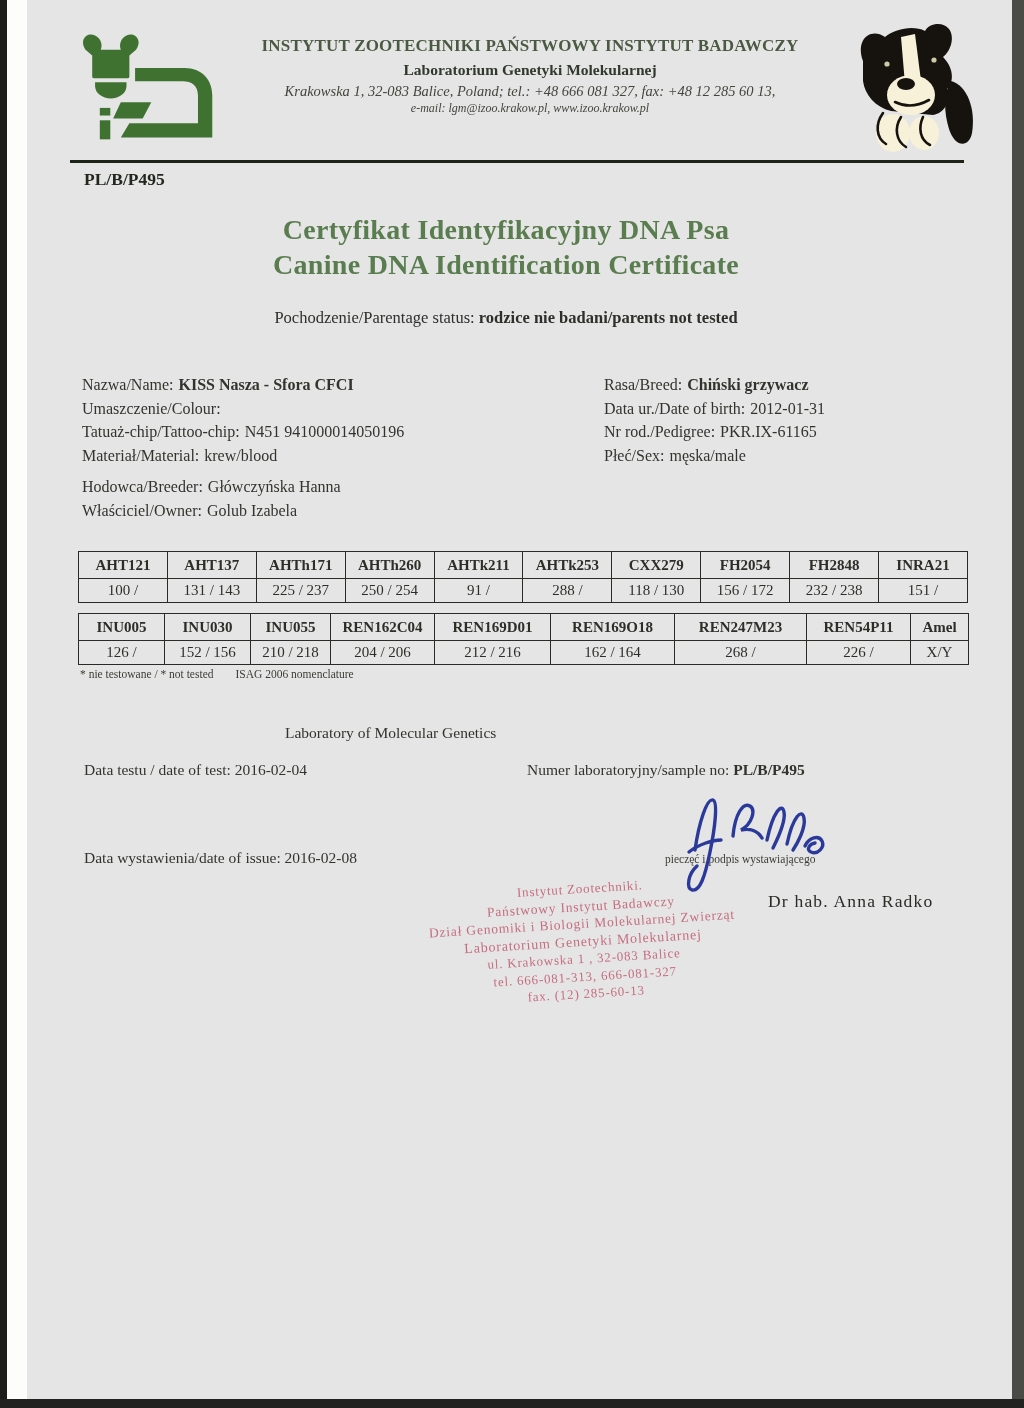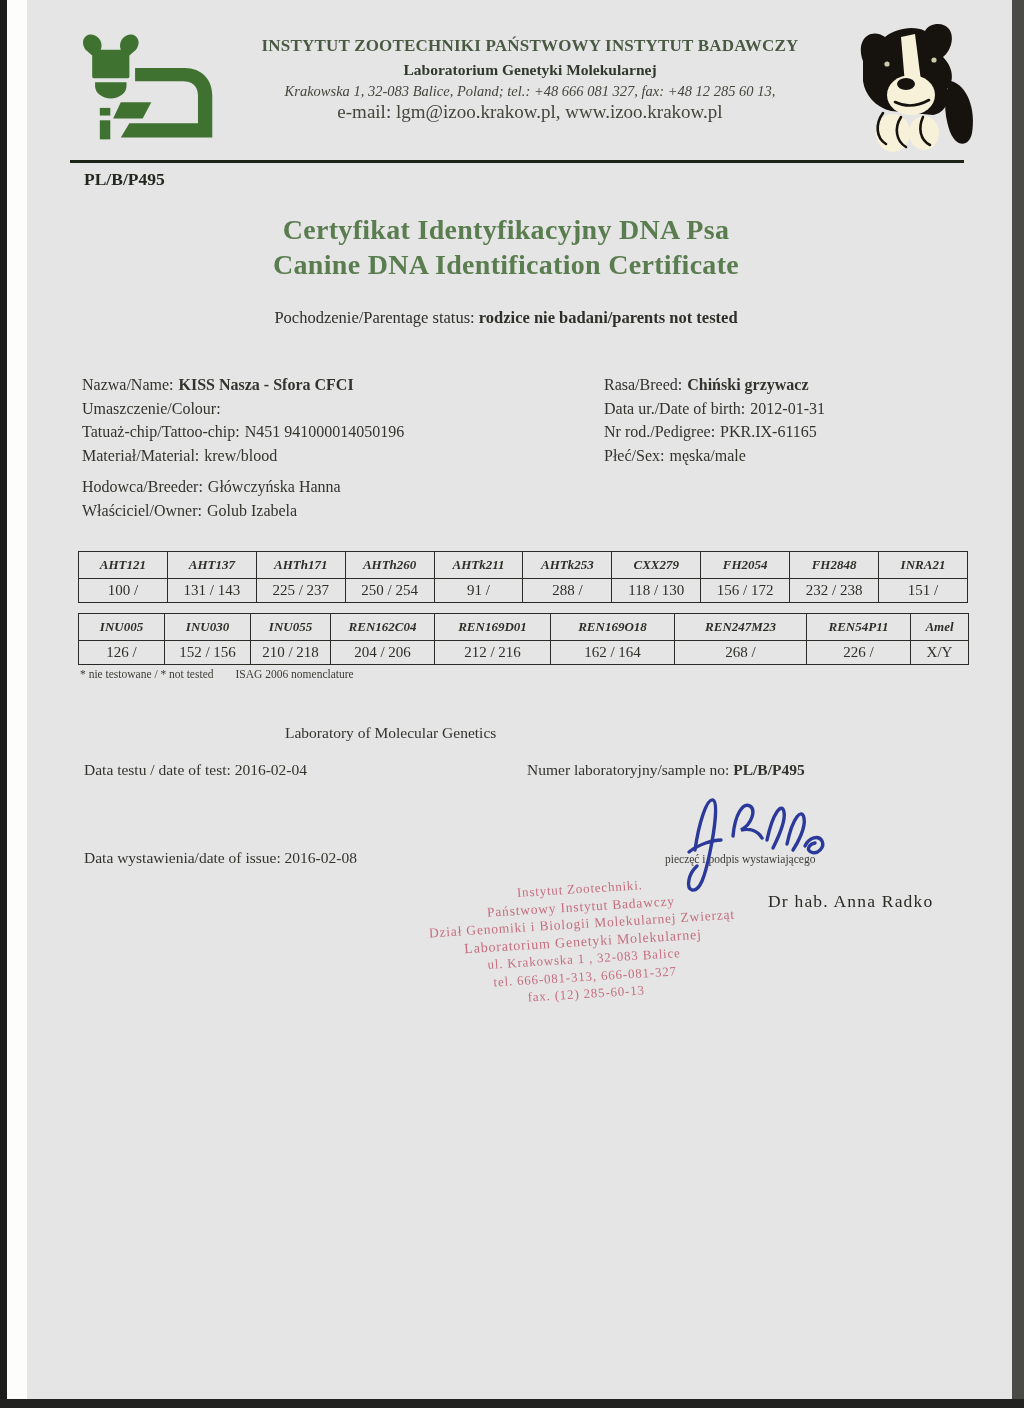--- a/index.html
+++ b/index.html
@@ -15,21 +15,21 @@
   .edge-bottom-black{ position: absolute; left: 0; bottom: 0; width: 1024px; height: 9px; background: #222220; z-index: 5; }
 
   
   .logo { position: absolute; left: 76px; top: 30px; width: 162px; height: 132px; }
   .dog  { position: absolute; left: 835px; top: 20px; width: 160px; height: 142px; }
   .header-text { position: absolute; left: 235px; top: 36px; width: 590px; text-align: center; }
   .hdr1 { font-size: 17px; font-weight: bold; color: #4a5a42; letter-spacing: .2px; }
   .hdr2 { font-size: 17px; font-weight: bold; color: #4a5a42; margin-top: 4px; }
   .hdr3 { font-size: 15.5px; font-weight: bold; color: #30392c; margin-top: 5px; }
   .hdr4 { font-size: 14.5px; color: #45453c; margin-top: 4px; font-style: italic; }
-  .hdr5 { font-size: 19px; color: #45453c; margin-top: 1px; }
+  .hdr5 { font-size: 12px; color: #45453c; margin-top: 1px; font-style: italic; }
   .header-rule { position: absolute; left: 70px; top: 160px; width: 894px; height: 3px; background: #1c2418; }
   .ref-number { position: absolute; left: 84px; top: 169px; font-size: 17.5px; font-weight: bold; color: #23281f; }
 
   
   .title-block { position: absolute; left: 27px; top: 214px; width: 958px; text-align: center; }
   .title-pl, .title-en { font-size: 28px; font-weight: bold; color: #5a7d4f; letter-spacing: .3px; }
   .title-en { margin-top: 3px; }
   .parentage { position: absolute; left: 27px; top: 308px; width: 958px; text-align: center; font-size: 16.5px; color: #2e2e2a; }
   .parentage .val { font-weight: bold; }
 
@@ -39,21 +39,21 @@
   .detail-line { font-size: 16px; color: #33332e; height: 23.5px; }
   .detail-line .lab { margin-right: 5px; }
   .detail-line .bold { font-weight: bold; }
   .breeder-block { position: absolute; left: 82px; top: 478px; }
 
   
   .geno { position: absolute; left: 78px; border-collapse: collapse; width: 890px; table-layout: fixed; }
   .geno.t1 { top: 551px; }
   .geno.t2 { top: 613px; }
   .geno th, .geno td { border: 1.6px solid #2a2a26; text-align: center; color: #2e2e29; }
-  .geno th { font-size: 13px; font-weight: bold; height: 27px; font-style: italic; }
+  .geno th { font-size: 15px; font-weight: bold; height: 27px; }
   .geno td { font-size: 15px; height: 24px; }
   .footnote { position: absolute; left: 80px; top: 668px; font-size: 11.5px; color: #3c3c36; }
   .footnote .nom { margin-left: 22px; }
 
   
   .tested-line1 { position: absolute; left: 84px; top: 700px; font-size: 15.5px; color: #33332e; }
   .tested-line2 { position: absolute; left: 285px; top: 724px; font-size: 15.5px; color: #33332e; }
   .test-date   { position: absolute; left: 84px;  top: 761px; font-size: 15.5px; color: #33332e; }
   .sample-no   { position: absolute; left: 527px; top: 761px; font-size: 15.5px; color: #33332e; }
   .sample-no .val { font-weight: bold; }

